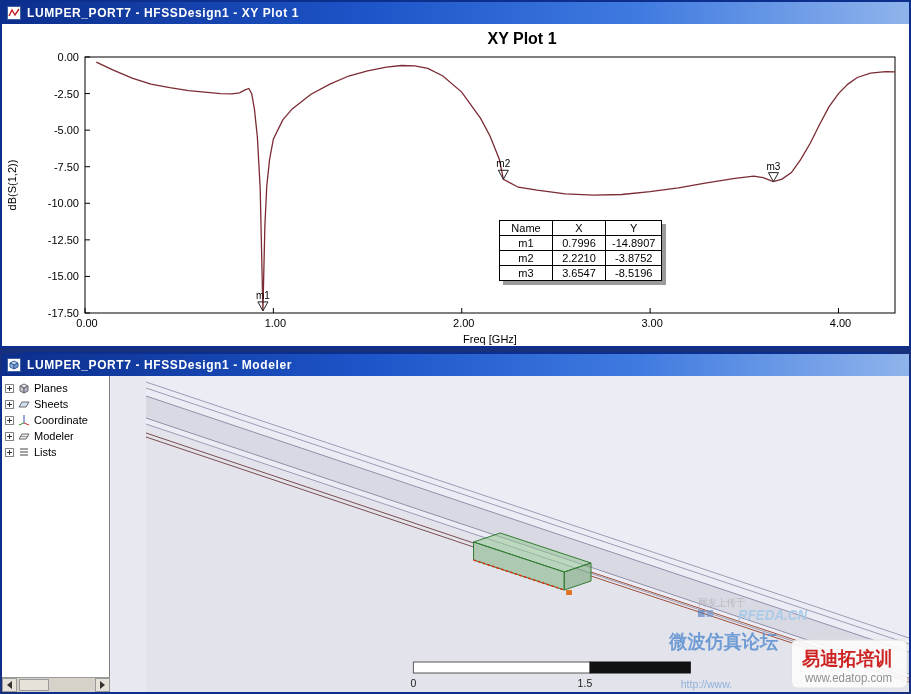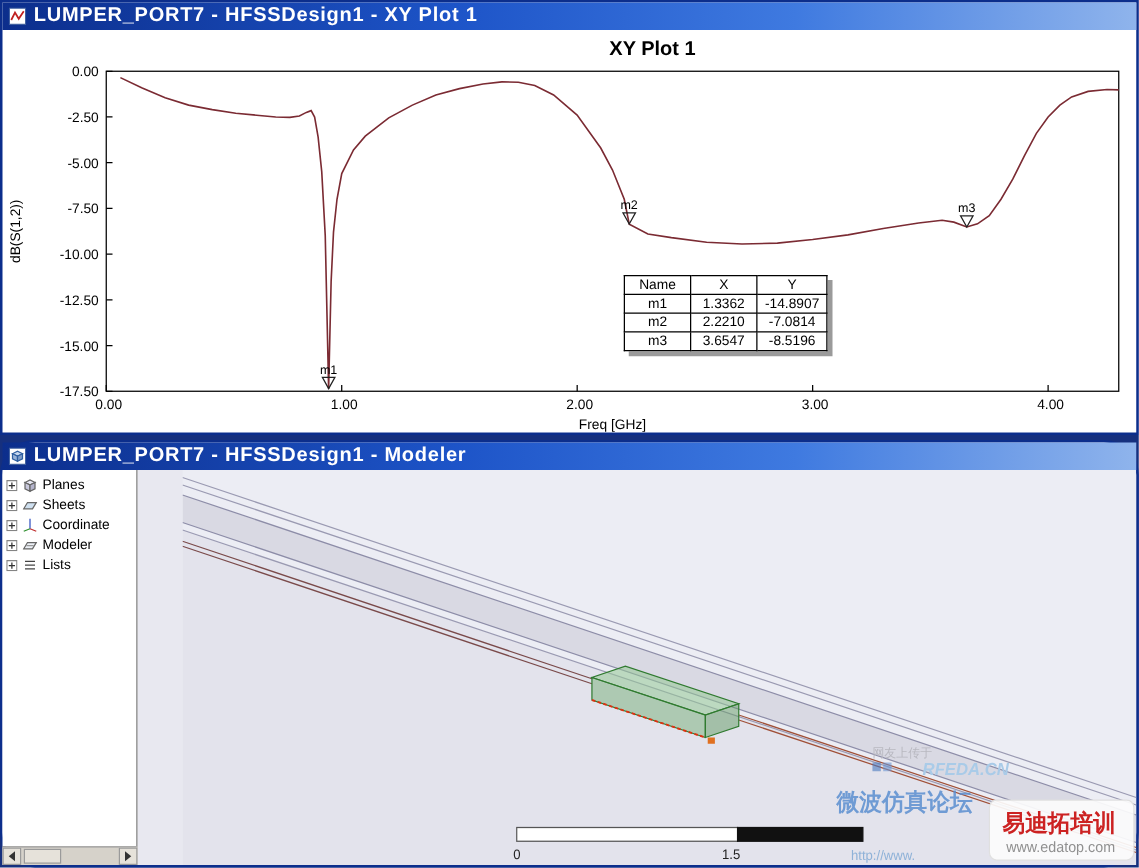--- a/index.html
+++ b/index.html
@@ -12,21 +12,21 @@
     position:absolute;left:0;width:911px;box-sizing:border-box;
     border:2px solid #0c2e8c;background:#fff;
   }
   #plot-window{top:0;height:348px;}
   #modeler-window{top:352px;height:342px;background:#e8e8f0;border-radius:28px;}
   .titlebar{
     height:22px;display:flex;align-items:center;gap:6px;padding:0 5px;
     background:linear-gradient(90deg,#0c2e8c 0%,#1d54c8 40%,#3f7ae0 70%,#8fb4ec 100%);
   }
   .titlebar .title{
-    color:#ffffff;font-weight:bold;font-size:16px;letter-spacing:.6px;
+    color:#ffffff;font-weight:bold;font-size:12px;letter-spacing:.6px;
     white-space:nowrap;overflow:hidden;
   }
   #chart-svg{position:absolute;left:0;top:22px;}
   
   #marker-table{
     position:absolute;left:497px;top:218px;
     box-shadow:4px 4px 0 #9a9a9a;background:#fff;
   }
   #marker-table table{border-collapse:collapse;font-size:11px;}
   #marker-table th,#marker-table td{
@@ -115,27 +115,27 @@
   <div id="marker-table">
     <table>
       <tbody>
           <tr>
         <th>Name</th>
         <th>X</th>
         <th>Y</th>
       </tr>
       <tr>
         <td>m1</td>
-        <td>1.3362</td>
+        <td>0.7996</td>
         <td>-14.8907</td>
       </tr>
       <tr>
         <td>m2</td>
         <td>2.2210</td>
-        <td>-7.0814</td>
+        <td>-3.8752</td>
       </tr>
       <tr>
         <td>m3</td>
         <td>3.6547</td>
         <td>-8.5196</td>
       </tr>
     </tbody>
       </table>
   </div>
 </div>

